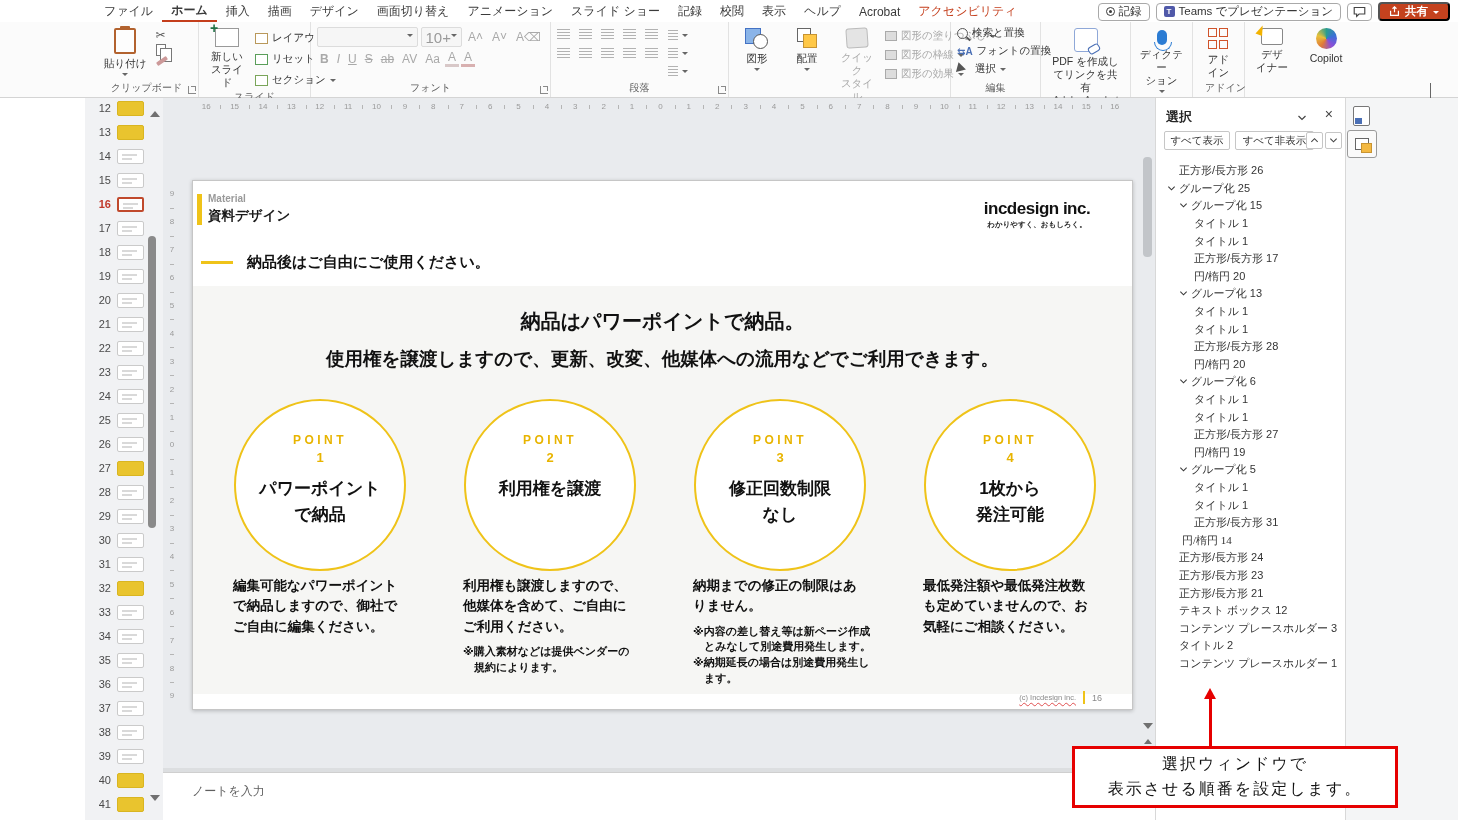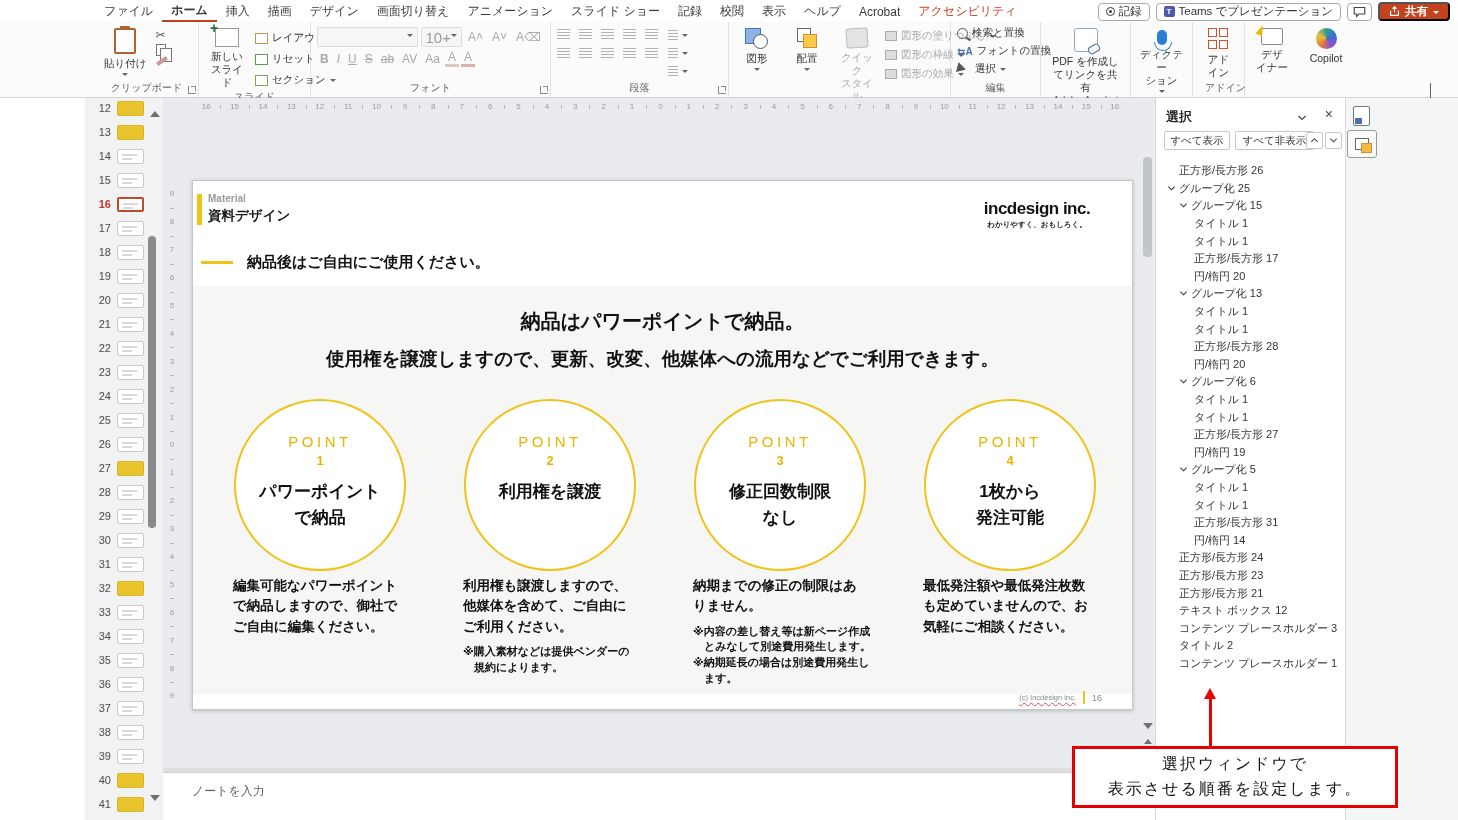--- a/index.html
+++ b/index.html
@@ -144,21 +144,21 @@
   .sl-hline { width:32px; height:3px; background:#EFC319; }
   .sl-htext { font-size:15px; font-weight:700; color:#111; }
   .sl-body { position:absolute; left:0; top:105px; width:100%; height:408px; background:#f6f6f4; }
   .sl-lead1 { position:absolute; left:0; top:22px; width:100%; text-align:center; font-size:20px;
     font-weight:700; color:#111; }
   .sl-lead2 { position:absolute; left:0; top:60px; width:100%; text-align:center; font-size:18.5px;
     font-weight:700; color:#111; }
   .pt-circle { position:absolute; top:113px; width:172px; height:172px; border:2px solid #EFC319;
     border-radius:50%; background:#fff; display:flex; flex-direction:column; align-items:center;
     padding-top:32px; }
-  .pt-tag { font-size:15px; font-weight:400; color:#E8B400; letter-spacing:3.5px; }
+  .pt-tag { font-size:12px; font-weight:700; color:#E8B400; letter-spacing:3.5px; }
   .pt-num { font-size:13px; font-weight:700; color:#E8B400; margin-top:3px; }
   .pt-title { font-size:17px; font-weight:700; color:#111; text-align:center; white-space:pre-line;
     line-height:1.5; margin-top:11px; }
   .pt-desc-box { position:absolute; top:290px; width:218px; }
   .pt-desc { font-size:13.5px; font-weight:700; color:#111; line-height:1.5; white-space:pre-line; }
   .pt-note { font-size:11px; font-weight:700; color:#111; line-height:1.45; white-space:pre-line;
     margin-top:7px; }
   .sl-footer { position:absolute; right:30px; bottom:5px; display:flex; align-items:center; gap:7px; }
   .sl-credit { font-size:7.5px; color:#8a8a8a;
     text-decoration:underline wavy #e05050 1px; text-underline-offset:2px; }
@@ -1068,21 +1068,21 @@
           <span class="sel-txt">正方形/長方形 31</span>
           <span class="sel-ic eye"><svg width="13" height="13" viewBox="0 0 16 16">
               <path d="M2 9 C4.5 4.5 11.5 4.5 14 9" fill="none" stroke="#5a5a5a" stroke-width="1.4"></path>
               <circle cx="8" cy="9.8" r="2.4" fill="none" stroke="#5a5a5a" stroke-width="1.4"></circle>
             </svg></span>
           <span class="sel-ic lock"><svg width="12" height="13" viewBox="0 0 14 16">
               <path d="M5 8 V5 a2.6 2.6 0 0 1 5.2 0 V6.5" fill="none" stroke="#5a5a5a" stroke-width="1.4"></path>
               <rect x="2" y="8" width="8" height="6.5" rx="1" fill="none" stroke="#5a5a5a" stroke-width="1.4"></rect>
             </svg></span>
         </div>
-        <div class="sel-row" style="padding-left: 26px;">
+        <div class="sel-row" style="padding-left: 14px; font-family: Liberation Serif, serif;">
           <span class="sel-chevslot"></span>
           <span class="sel-txt">円/楕円 14</span>
           <span class="sel-ic eye"><svg width="13" height="13" viewBox="0 0 16 16">
               <path d="M2 9 C4.5 4.5 11.5 4.5 14 9" fill="none" stroke="#5a5a5a" stroke-width="1.4"></path>
               <circle cx="8" cy="9.8" r="2.4" fill="none" stroke="#5a5a5a" stroke-width="1.4"></circle>
             </svg></span>
           <span class="sel-ic lock"><svg width="12" height="13" viewBox="0 0 14 16">
               <path d="M5 8 V5 a2.6 2.6 0 0 1 5.2 0 V6.5" fill="none" stroke="#5a5a5a" stroke-width="1.4"></path>
               <rect x="2" y="8" width="8" height="6.5" rx="1" fill="none" stroke="#5a5a5a" stroke-width="1.4"></rect>
             </svg></span>

